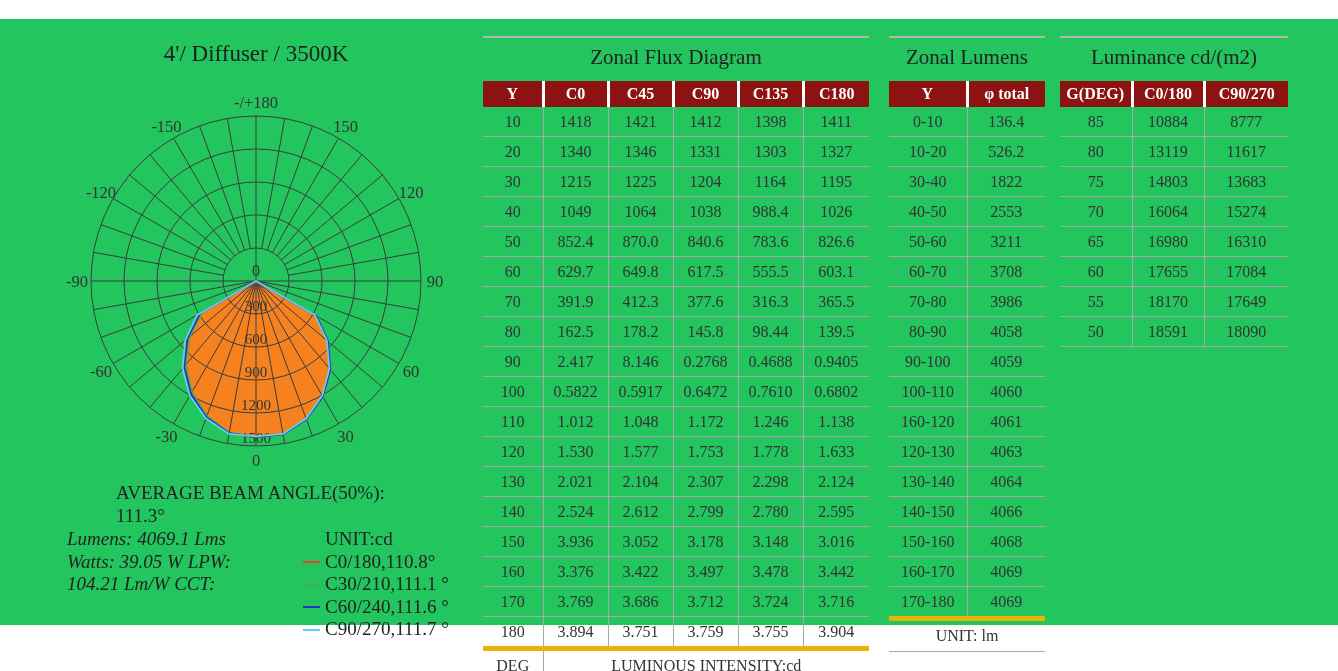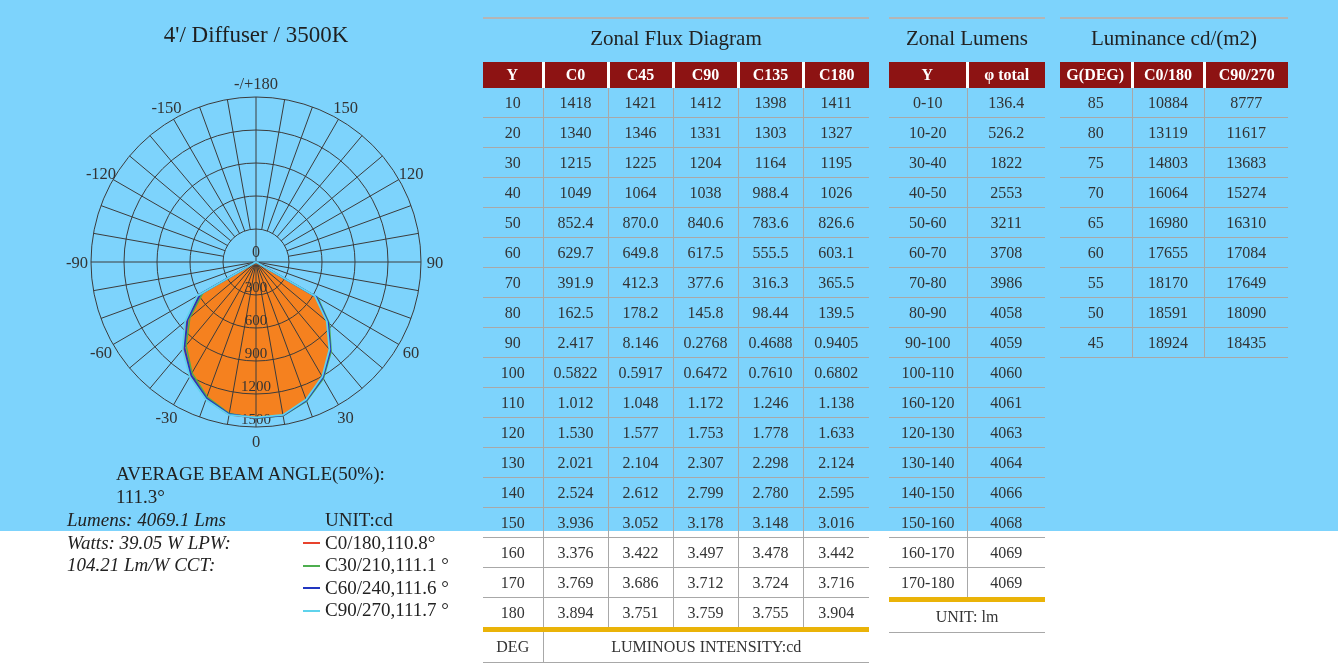--- a/index.html
+++ b/index.html
@@ -1,18 +1,18 @@
 <!DOCTYPE html>
 <html style="--maroon: #8d1313;"><head>
 <meta charset="utf-8">
 <style>
   html,body{margin:0;padding:0;background:#fff;}
   body{width:1338px;height:671px;overflow:hidden;
        font-family:"Liberation Serif","DejaVu Serif",serif;color:#333;}
-  .page{position:relative;width:1338px;height:531px;background:#7dd3fc;}
+  .page{position:relative;width:1338px;height:606px;background:#22c55e;margin-top:19px;}
 
   
   .polar-title{position:absolute;left:40px;top:22px;width:432px;text-align:center;
                font-size:23px;color:#1f1f1f;}
   #polar-svg{position:absolute;left:40px;top:70px;}
   .beam-l1{position:absolute;left:116px;top:463px;font-size:19px;color:#222;}
   .beam-l2{position:absolute;left:116px;top:486px;font-size:19px;color:#222;text-align:right;}
   .specs{position:absolute;left:67px;top:509px;font-size:19px;color:#222;font-style:italic;}
   .specs div{height:22.6px;line-height:22.6px;}
   .legend{position:absolute;left:303px;top:509px;font-size:19px;color:#222;}
@@ -454,23 +454,18 @@
             <tr>
               <td>55</td>
               <td>18170</td>
               <td>17649</td>
             </tr>
             <tr>
               <td>50</td>
               <td>18591</td>
               <td>18090</td>
             </tr>
-            <tr>
-              <td>45</td>
-              <td>18924</td>
-              <td>18435</td>
-            </tr>
           </tbody>
         </table>
       </div>
   </div>
 
 </div>
 
 </body></html>

